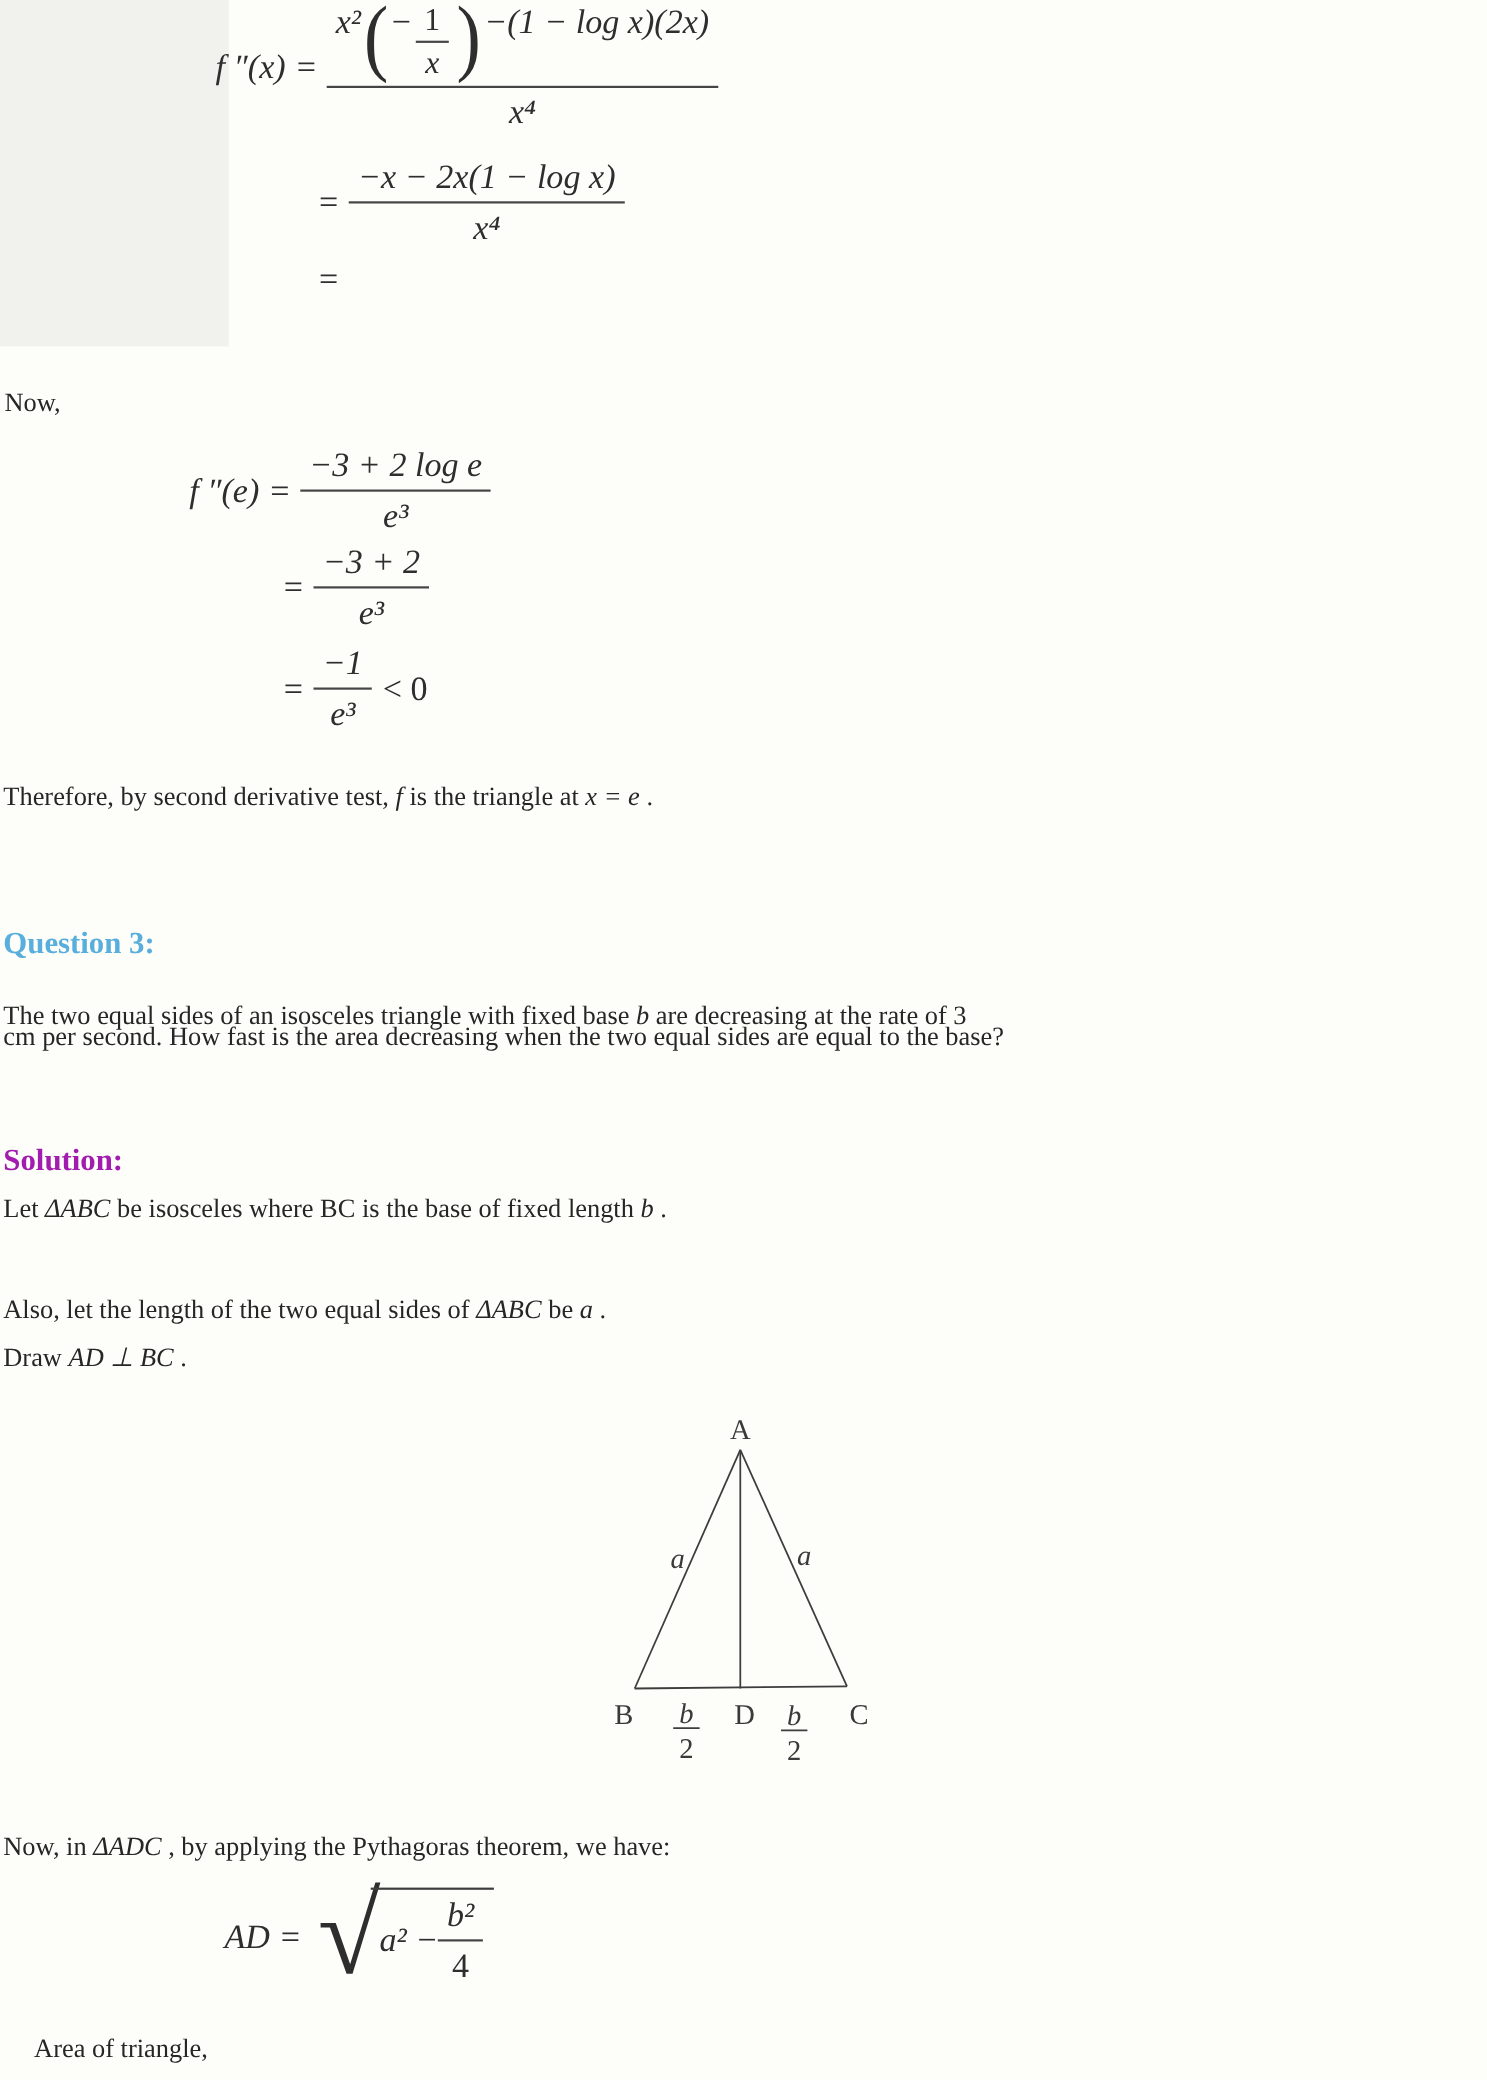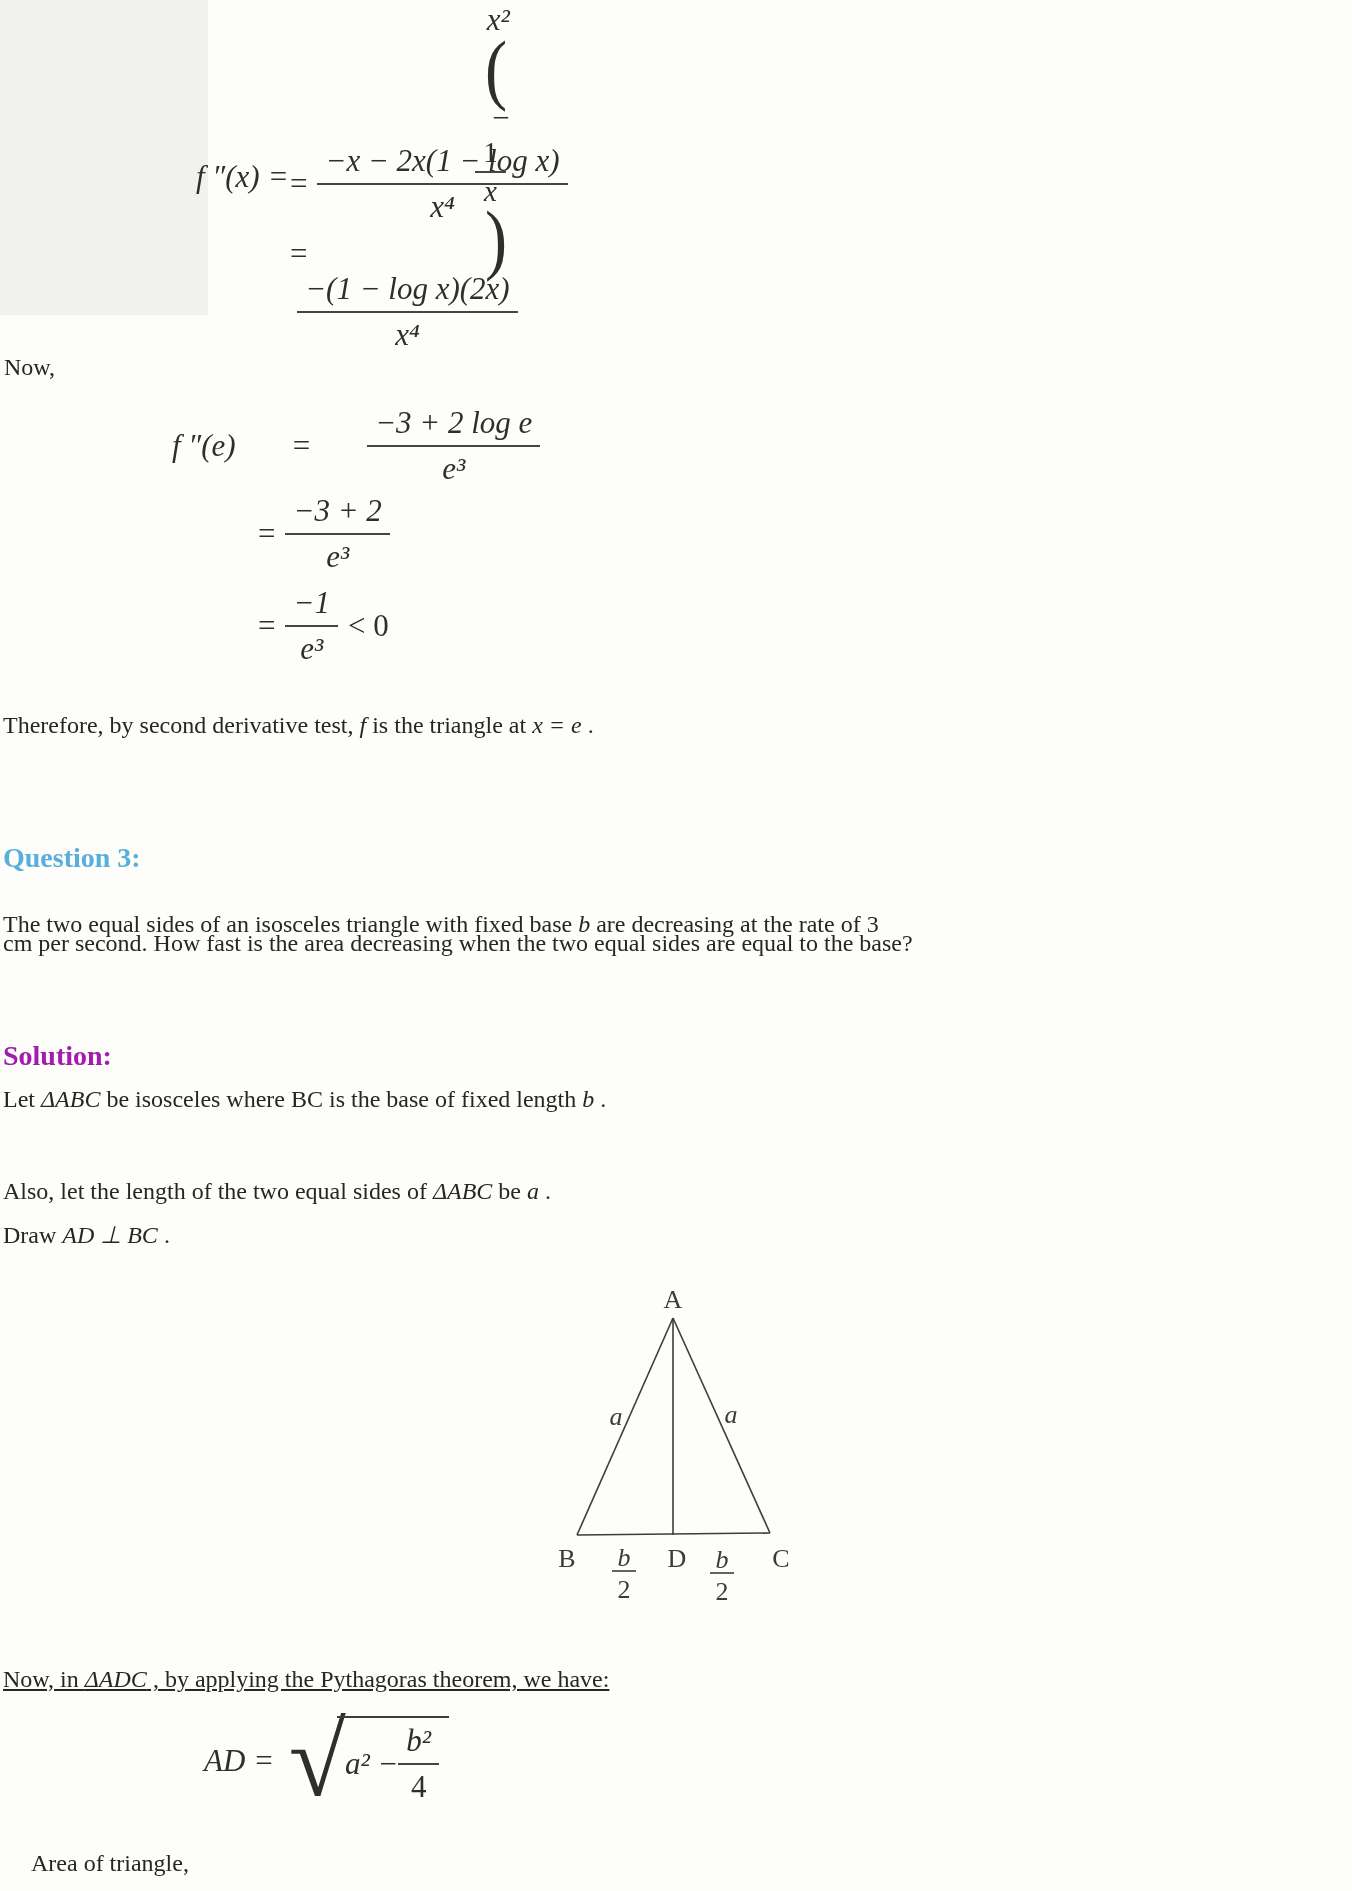--- a/index.html
+++ b/index.html
@@ -20,21 +20,21 @@
   }
   .mi{font-style:italic;}
   .eqrow{
     position:absolute;display:flex;align-items:center;
     font-size:31px;white-space:nowrap;color:#2e2e2e;
   }
   .eqrow .op{margin:0 10px;}
   .frac{display:inline-flex;flex-direction:column;align-items:center;vertical-align:middle;}
   .frac>.num,.frac>.den{padding:0 8px;text-align:center;}
   .frac>.bar{align-self:stretch;height:0;border-top:2px solid #454545;margin:4px 0;}
-  .frac .row{display:inline-flex;align-items:flex-end;flex-direction:column;}
+  .frac .row{display:inline-flex;align-items:flex-start;}
   .frac.inner{font-size:29px;margin:0 4px;}
   .frac.inner>.bar{border-top-width:2px;margin:2px 0;}
   .bigp{font-size:78px;font-weight:300;line-height:0.8;margin:0 1px;transform:scaleX(0.85);}
   .sqrt{display:inline-flex;align-items:center;margin-left:6px;}
   .sqrt .rad{font-size:104px;line-height:0.72;margin-right:-9px;font-weight:300;}
   .sqrt .sqcontent{border-top:2.5px solid #3d3d3d;display:inline-flex;align-items:center;padding:5px 10px 0 8px;}
   .diagram{position:absolute;}
   .svgtext text{font-family:"Liberation Serif",serif;font-size:26px;fill:#3a3a3a;text-anchor:middle;}
   .svgtext text.mit{font-style:italic;}
 </style>
@@ -74,21 +74,21 @@
 </div>
 
 <div class="eqrow" style="left:280px;top:236px;">
   <span class="op">=</span>
 </div>
 
 <div class="textline" style="left:4px;top:352px;">
   <span>Now,</span>
 </div>
 
-<div class="eqrow" style="left:172px;top:405px;gap:47px;">
+<div class="eqrow" style="left:172px;top:405px;">
   <span class="mi">f ″(e)</span>
   <span class="op">=</span>
   <span class="frac">
     <span class="num mi">−3 + 2 log e</span>
     <span class="bar"></span>
     <span class="den mi">e³</span>
   </span>
 </div>
 
 <div class="eqrow" style="left:248px;top:493px;">
@@ -143,21 +143,21 @@
     <text x="331" y="284">C</text>
     <text class="mit" x="166" y="142">a</text>
     <text class="mit" x="281" y="140">a</text>
     <text class="mit" x="174" y="283">b</text>
     <text x="174" y="315">2</text>
     <text class="mit" x="272" y="285">b</text>
     <text x="272" y="317">2</text>
   </g>
 </svg>
 
-<div class="textline" style="left:3px;top:1664px;text-decoration:underline;"><span>Now, in </span><span class="mi">ΔADC</span><span> , by applying the Pythagoras theorem, we have:</span></div>
+<div class="textline" style="left:3px;top:1664px;"><span>Now, in </span><span class="mi">ΔADC</span><span> , by applying the Pythagoras theorem, we have:</span></div>
 
 <div class="eqrow" style="left:204px;top:1716px;">
   <span class="mi">AD</span>
   <span class="op">=</span>
   <span class="sqrt">
     <span class="rad">√</span>
     <span class="sqcontent">
       <span class="mi">a² −</span>
       <span class="frac">
         <span class="num mi">b²</span>

